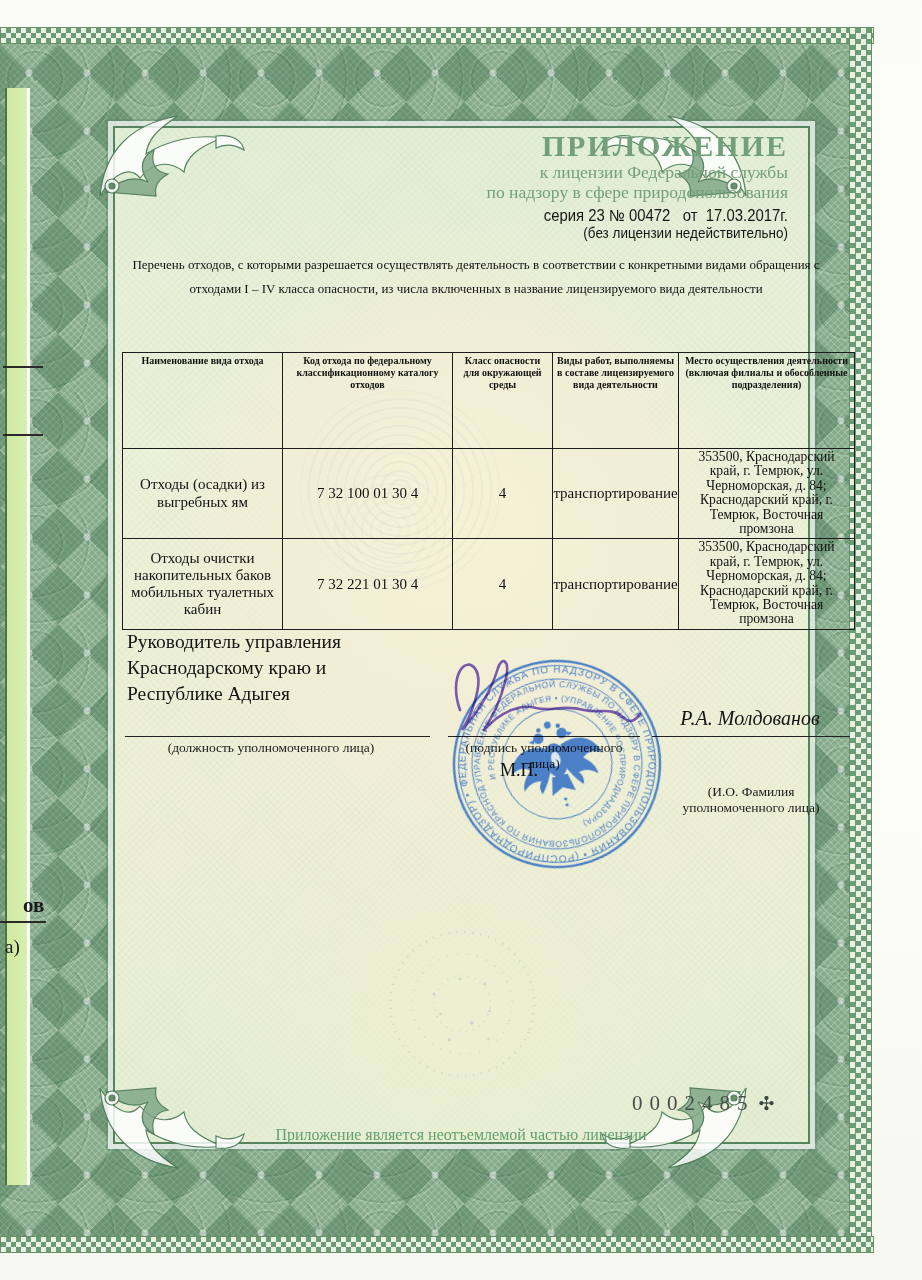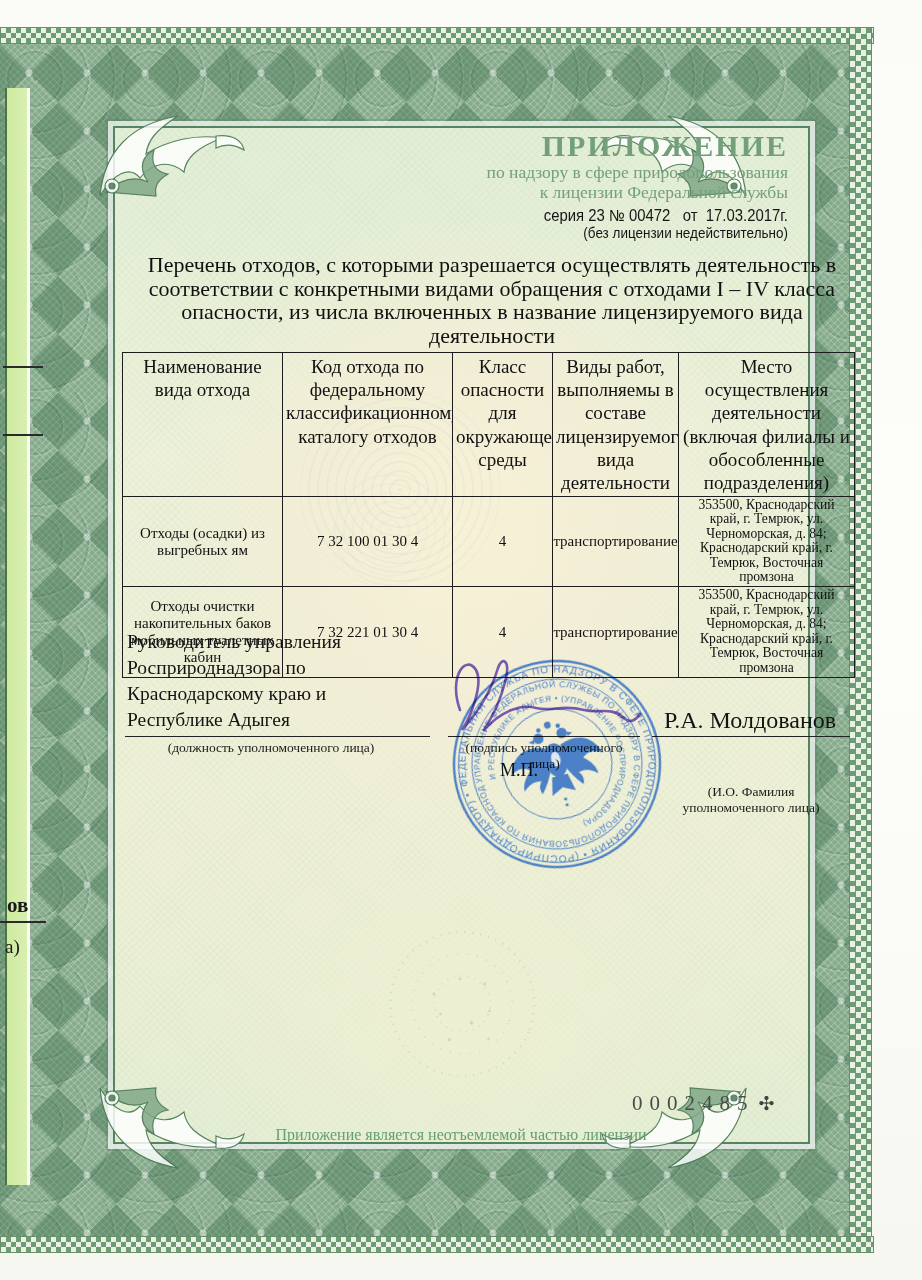--- a/index.html
+++ b/index.html
@@ -65,44 +65,44 @@
     position:absolute;left:390px;top:130px;width:398px;text-align:right;
   }
   .hdr-title{font-size:30px;letter-spacing:2px;color:#73a07b;font-weight:bold;line-height:1.05;}
   .hdr-sub{font-size:17.5px;color:#73a07b;line-height:1.18;}
   .hdr-series{font-size:16px;color:#161616;font-family:"Liberation Sans",sans-serif;
     white-space:pre;margin-top:4px;transform:scaleX(.93);transform-origin:100% 50%;}
   .hdr-note{font-size:14.5px;color:#161616;font-family:"Liberation Sans",sans-serif;
     transform:scaleX(.93);transform-origin:100% 50%;}
   .intro{
     position:absolute;left:120px;top:253px;width:712px;text-align:center;
-    font-size:22px;line-height:23.5px;color:#111;margin-left:16px;
+    font-size:13px;line-height:23.5px;color:#111;
   }
   table.waste{
     position:absolute;left:122px;top:352px;width:732px;
     border-collapse:collapse;table-layout:fixed;
     color:#111;
   }
   table.waste col.c1{width:160px;} table.waste col.c2{width:170px;}
   table.waste col.c3{width:100px;} table.waste col.c4{width:126px;}
   table.waste col.c5{width:176px;}
   table.waste th, table.waste td{
     border:1.8px solid #1c1c1c;padding:2px 3px;box-sizing:border-box;
     text-align:center;overflow:hidden;
   }
-  table.waste th{font-size:19px;font-weight:normal;line-height:1.22;vertical-align:top;height:96px;}
+  table.waste th{font-size:10px;font-weight:bold;line-height:1.22;vertical-align:top;height:96px;}
   table.waste td{font-size:15px;line-height:1.15;vertical-align:middle;height:90px;}
   table.waste td.place{font-size:13.6px;line-height:1.06;vertical-align:top;padding-top:1px;}
   table.waste td.works{font-size:15px;padding:0;margin-left:32px;}
   
   .pos-block{position:absolute;left:127px;top:629px;width:320px;font-size:19.5px;line-height:26px;color:#141414;}
   .sig-rule{position:absolute;border-top:1.6px solid #222;}
   .caption{position:absolute;font-size:13.5px;color:#1b1b1b;text-align:center;line-height:1.15;}
   .mp{position:absolute;left:500px;top:760px;font-size:18px;color:#141414;}
-  .name{position:absolute;left:645px;top:707px;width:210px;text-align:center;font-size:24px;color:#141414;}
+  .name{position:absolute;left:645px;top:707px;width:210px;text-align:center;font-size:20px;color:#141414;font-style:italic;}
   
   .stamp{position:absolute;left:450px;top:657px;width:214px;height:214px;
     mix-blend-mode:multiply;opacity:.85;transform:rotate(-14deg);filter:blur(.2px);}
   .sig-ink{position:absolute;left:438px;top:648px;width:230px;height:100px;mix-blend-mode:multiply;}
   .ghost-stamp{position:absolute;left:380px;top:922px;width:165px;height:165px;opacity:.5;transform:rotate(23deg);}
   .serial{position:absolute;left:632px;top:1091px;font-size:21px;letter-spacing:7px;color:#474d49;}
   .serial .star{font-family:"DejaVu Sans",sans-serif;font-size:19px;letter-spacing:0;color:#39463b;padding-left:4px;}
   .footer-note{position:absolute;left:120px;top:1126px;width:682px;text-align:center;
     font-size:16px;color:#64a06e;}
 </style>
@@ -144,30 +144,30 @@
         <use href="#orn"></use>
       </svg>
   </div>
 
   <div class="rosette" style="left:300px;top:390px;width:200px;height:200px;"></div>
   <div class="rosette" style="left:330px;top:470px;width:120px;height:120px;opacity:.35;"></div>
 
   <div class="underlay"></div>
   <div class="frag-line" style="left:3px;top:366px;width:40px;"></div>
   <div class="frag-line" style="left:3px;top:434px;width:40px;"></div>
-  <div class="frag-text" style="left:7px;top:893px;font-size:21px;">ов</div>
+  <div class="frag-text" style="left:7px;top:893px;font-size:21px;padding-left:16px;">ов</div>
   <div class="frag-line" style="left:0;top:921px;width:46px;"></div>
   <div class="frag-text" style="left:5px;top:936px;font-size:19px;font-weight:normal;">а)</div>
 
   <div class="content">
 
     <div class="hdr">
       <div class="hdr-title">ПРИЛОЖЕНИЕ</div>
+      <div class="hdr-sub">к лицензии Федеральной службы</div>
       <div class="hdr-sub">по надзору в сфере природопользования</div>
-      <div class="hdr-sub">к лицензии Федеральной службы</div>
       <div class="hdr-series">серия 23 № 00472   от  17.03.2017г.</div>
       <div class="hdr-note">(без лицензии недействительно)</div>
     </div>
 
     <div class="intro">Перечень отходов, с которыми разрешается осуществлять деятельность в соответствии с конкретными видами обращения с отходами I – IV класса опасности, из числа включенных в название лицензируемого вида деятельности</div>
 
     <table class="waste">
       <colgroup>
           <col class="c1">
           <col class="c2">
@@ -195,21 +195,20 @@
         <td>7 32 221 01 30 4</td>
         <td>4</td>
         <td class="works">транспортирование</td>
         <td class="place">353500, Краснодарский край, г. Темрюк, ул. Черноморская, д. 84; Краснодарский край, г. Темрюк, Восточная промзона</td>
       </tr>
     </tbody>
       </table>
 
     <div class="pos-block">
       <div>Руководитель управления</div>
-      <div>Росприроднадзора по</div>
       <div>Краснодарскому краю и</div>
       <div>Республике Адыгея</div>
     </div>
     <div class="sig-rule" style="left:125px;top:736px;width:305px;"></div>
     <div class="caption" style="left:126px;top:740px;width:290px;">(должность уполномоченного лица)</div>
 
     <div class="sig-rule" style="left:448px;top:736px;width:192px;"></div>
     <div class="caption" style="left:438px;top:740px;width:212px;">
       <span>(подпись уполномоченного</span><br>
       <span>лица)</span>

